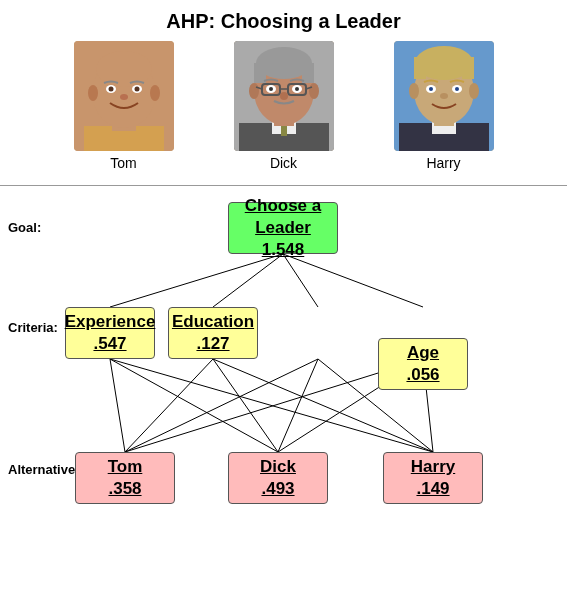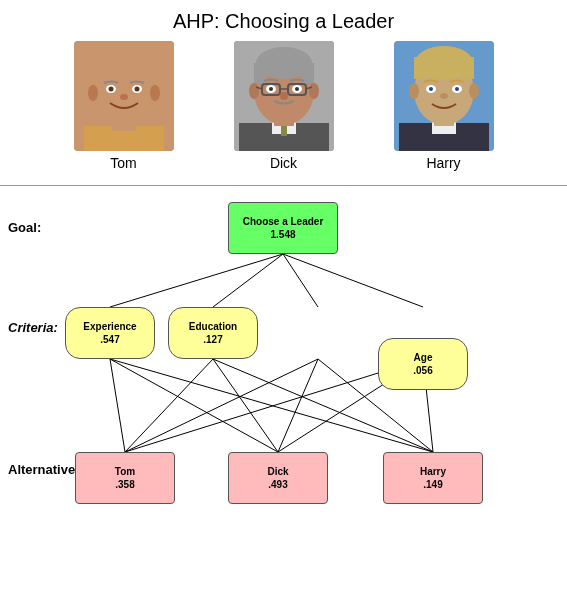--- a/index.html
+++ b/index.html
@@ -6,21 +6,21 @@
     body {
       width: 567px;
       height: 595px;
       background: #fff;
       font-family: Arial, sans-serif;
       overflow: hidden;
     }
     .page-title {
       text-align: center;
       font-size: 20px;
-      font-weight: normal;
+      font-weight: bold;
       padding: 10px 0 8px 0;
       color: #000;
     }
     .photos-row {
       display: flex;
       justify-content: center;
       align-items: flex-end;
       gap: 60px;
       padding-bottom: 8px;
     }
@@ -67,42 +67,42 @@
       font-size: 13px;
       font-weight: bold;
       color: #000;
       left: 8px;
     }
     .node-box {
       position: absolute;
       border: 1.5px solid #555;
       border-radius: 4px;
       text-align: center;
-      font-size: 10px;
+      font-size: 17px;
       font-weight: bold;
       display: flex;
       flex-direction: column;
       align-items: center;
       justify-content: center;
       line-height: 1.3;
       padding: 4px 6px;
+      text-decoration: underline;
     }
     .node-goal {
       background: #66ff66;
       width: 110px;
       height: 52px;
       left: 228px;
       top: 10px;
     }
     .node-criteria {
       background: #ffff99;
       width: 90px;
       height: 52px;
       top: 115px;
-      border-radius: 15px;
     }
     .node-c1 { left: 65px; }
     .node-c2 { left: 168px; }
     .node-c3 { left: 273px; }
     .node-c4 { left: 378px; margin-top: 31px; }
     .node-alt {
       background: #ffbbbb;
       width: 100px;
       height: 52px;
       top: 260px;
@@ -260,21 +260,21 @@
     <line x1="318" y1="167" x2="125" y2="260" stroke="#000" stroke-width="1"></line>
     <line x1="318" y1="167" x2="278" y2="260" stroke="#000" stroke-width="1"></line>
     <line x1="318" y1="167" x2="433" y2="260" stroke="#000" stroke-width="1"></line>
 
     <line x1="423" y1="167" x2="125" y2="260" stroke="#000" stroke-width="1"></line>
     <line x1="423" y1="167" x2="278" y2="260" stroke="#000" stroke-width="1"></line>
     <line x1="423" y1="167" x2="433" y2="260" stroke="#000" stroke-width="1"></line>
   </svg>
 
   <div class="row-label" style="top: 28px;">Goal:</div>
-  <div class="row-label" style="top: 128px; font-style: italic;">Criteria:</div>
+  <div class="row-label" style="top: 128px;">Criteria:</div>
   <div class="row-label" style="top: 270px;">Alternatives:</div>
 
   <div class="node-box node-goal">
     <span>Choose a Leader</span>
     <span>1.548</span>
   </div>
 
   <div class="node-box node-criteria node-c1">
     <span>Experience</span>
     <span>.547</span>

